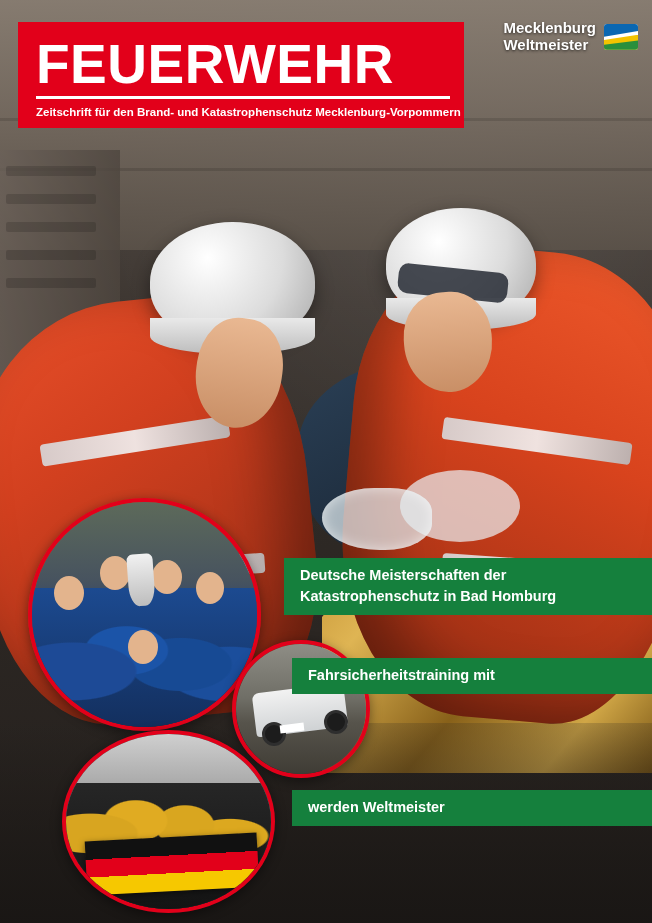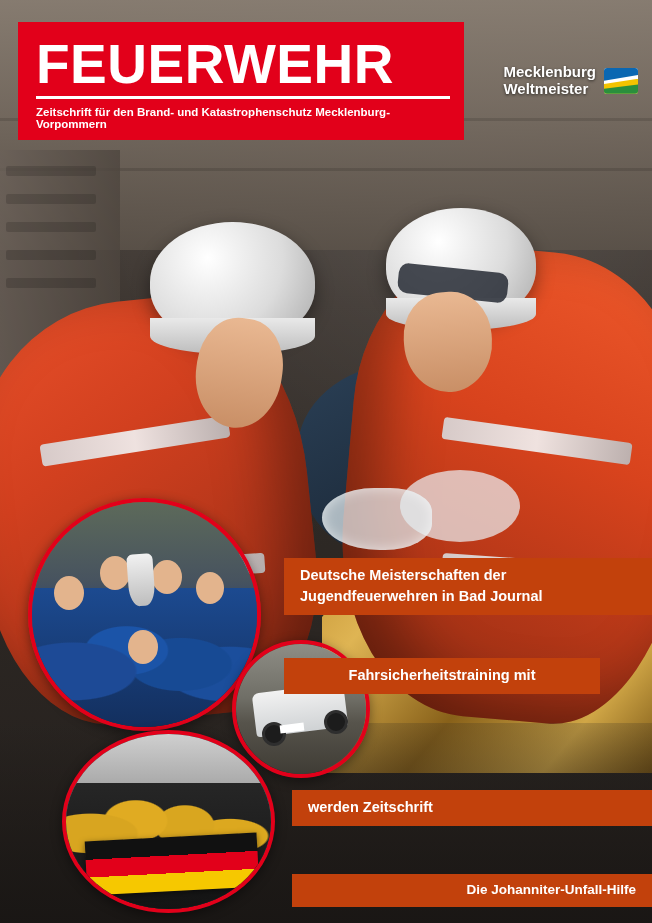--- a/index.html
+++ b/index.html
@@ -160,31 +160,30 @@
   }
   .title-rule {
     height: 3px;
     background: #ffffff;
     margin: 4px 14px 0 18px;
   }
   .title-tagline {
     font-size: 11.5px;
     font-weight: bold;
     color: #ffffff;
-    padding: 7px 12px 10px 18px;
+    padding: 7px 0 10px 18px;
   }
 
   
   .logo {
     position: absolute;
     right: 14px; top: 20px;
     display: flex;
     align-items: center;
     gap: 8px;
-    margin-top: 44px;
   }
   .logo-text {
     text-align: left;
     color: #ffffff;
     font-size: 15px;
     font-weight: bold;
     line-height: 1.12;
     text-shadow: 0 1px 3px rgba(0,0,0,0.65);
   }
   .logo-mark {
@@ -278,30 +277,30 @@
   .c3-flag {
     position: absolute; left: 20px; bottom: 18px; width: 172px; height: 54px;
     background: linear-gradient(180deg, #111111 0 34%, #e2001a 34% 67%, #f6c800 67% 100%);
     transform: rotate(-3deg);
     box-shadow: 0 2px 6px rgba(0,0,0,0.5);
   }
 
   
   .caption {
     position: absolute;
-    background: #c2410c;
+    background: #15803d;
     color: #ffffff;
     font-weight: bold;
     font-size: 14.5px;
     line-height: 1.45;
     padding: 7px 16px 8px 16px;
     box-sizing: border-box;
   }
   .cap-1 { left: 284px; top: 558px; width: 368px; }
-  .cap-2 { left: 284px; top: 658px; width: 316px; text-align: center; }
+  .cap-2 { left: 292px; top: 658px; width: 360px; text-align: left; }
   .cap-3 { left: 292px; top: 790px; width: 360px; }
   .cap-4 {
     left: 292px; top: 874px; width: 360px;
     text-align: right; font-size: 13.5px; padding-top: 6px; padding-bottom: 7px;
   }
 </style>
 </head>
 <body>
 
 <div class="cover">
@@ -381,28 +380,25 @@
   </div>
 
   <div class="circle circle-3">
     <div class="c3-bg"></div>
     <div class="c3-crowd"></div>
     <div class="c3-flag"></div>
   </div>
 
   <div class="caption cap-1">
     <div>Deutsche Meisterschaften der</div>
-    <div>Jugendfeuerwehren in Bad Journal</div>
+    <div>Katastrophenschutz in Bad Homburg</div>
   </div>
 
   <div class="caption cap-2">
     <div>Fahrsicherheitstraining mit</div>
   </div>
 
   <div class="caption cap-3">
-    <div>werden Zeitschrift</div>
-  </div>
-
-  <div class="caption cap-4">
-    <div>Die Johanniter-Unfall-Hilfe</div>
-  </div>
+    <div>werden Weltmeister</div>
+  </div>
+
 
 </div>
 
 </body></html>

